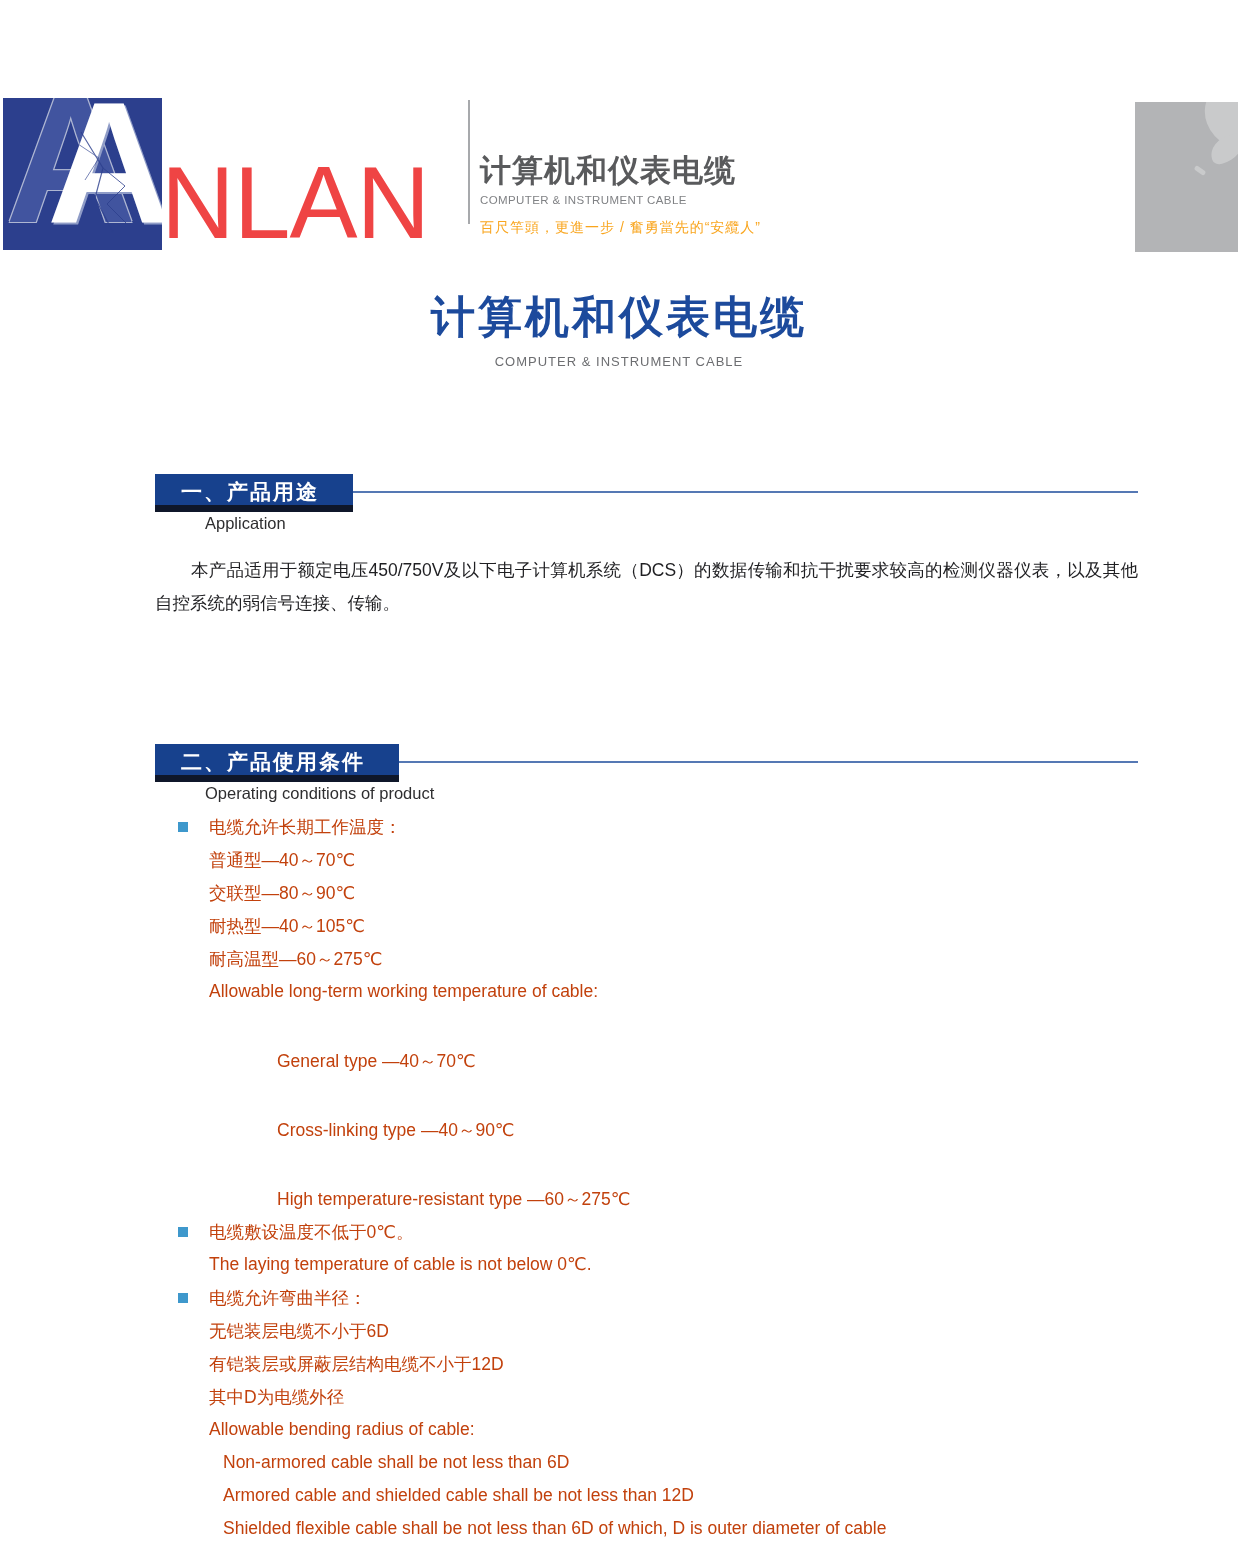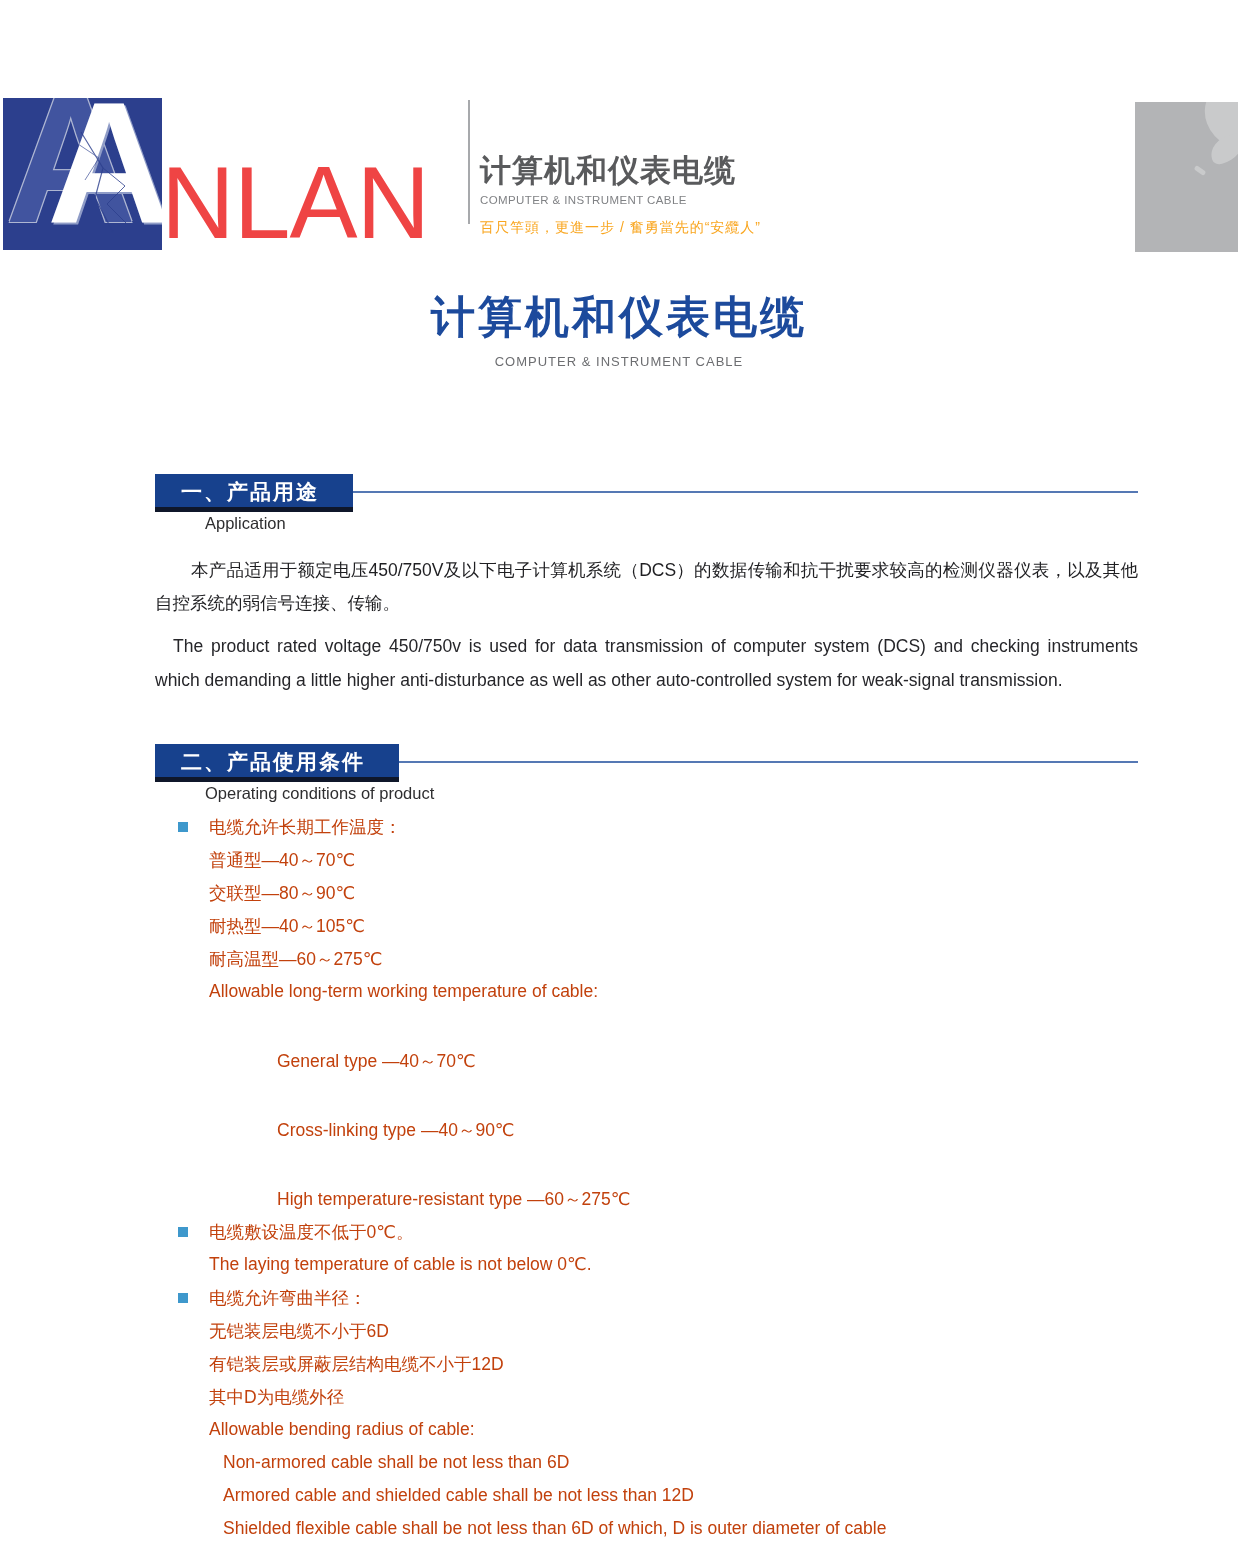--- a/index.html
+++ b/index.html
@@ -41,21 +41,21 @@
   .main-title-en { margin-top:7px; font-size:13px; color:#6d6e71; letter-spacing:1px; }
 
   
   .section { position:absolute; left:155px; width:983px; }
   #section-1 { top:474px; }
   #section-2 { top:744px; }
 
   .sec-header { display:flex; align-items:center; }
   .sec-bar { background:#17418d; color:#ffffff; font-size:21px; font-weight:bold;
              height:38px; line-height:36px; padding:0 34px 0 26px; letter-spacing:2px;
-             border-bottom:5px solid #0f172a; }
+             border-bottom:7px solid #0f172a; }
   .sec-line { flex:1; height:2px; background:#5578b4; margin-top:-2px; }
 
   .sec-sub { margin:2px 0 0 50px; font-size:16.5px; color:#2e2e30; }
 
   .para-zh { margin-top:21px; font-size:17.5px; color:#1f1f22; line-height:33px;
              text-align:justify; text-indent:2.05em; }
   .para-en { margin-top:9px; font-size:17.5px; color:#26262a; line-height:34px;
              text-align:justify; text-indent:18px; }
 
   .rows { margin-top:7px; }
@@ -100,21 +100,20 @@
     <div class="main-title-en">COMPUTER &amp; INSTRUMENT CABLE</div>
   </div>
 
   <div class="section" id="section-1">
     <div class="sec-header">
       <div class="sec-bar">一、产品用途</div>
       <div class="sec-line"></div>
     </div>
     <div class="sec-sub">Application</div>
     <div class="para-zh">本产品适用于额定电压450/750V及以下电子计算机系统（DCS）的数据传输和抗干扰要求较高的检测仪器仪表，以及其他自控系统的弱信号连接、传输。</div>
-    <div class="para-en">The product rated voltage 450/750v is used for data transmission of computer system (DCS) and checking instruments which demanding a little higher anti-disturbance as well as other auto-controlled system for weak-signal transmission.</div>
   </div>
 
   <div class="section" id="section-2">
     <div class="sec-header">
       <div class="sec-bar">二、产品使用条件</div>
       <div class="sec-line"></div>
     </div>
     <div class="sec-sub">Operating conditions of product</div>
 
     <div class="rows">

